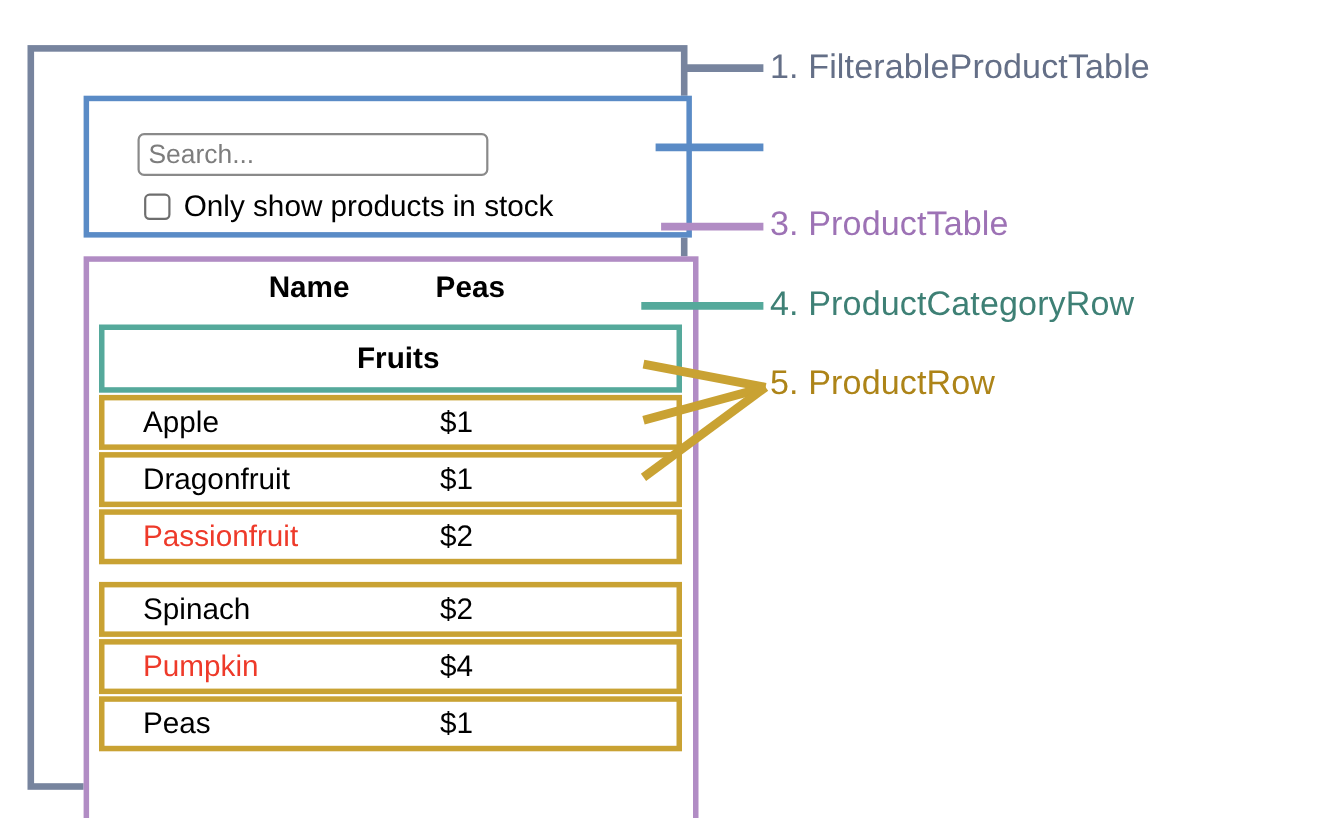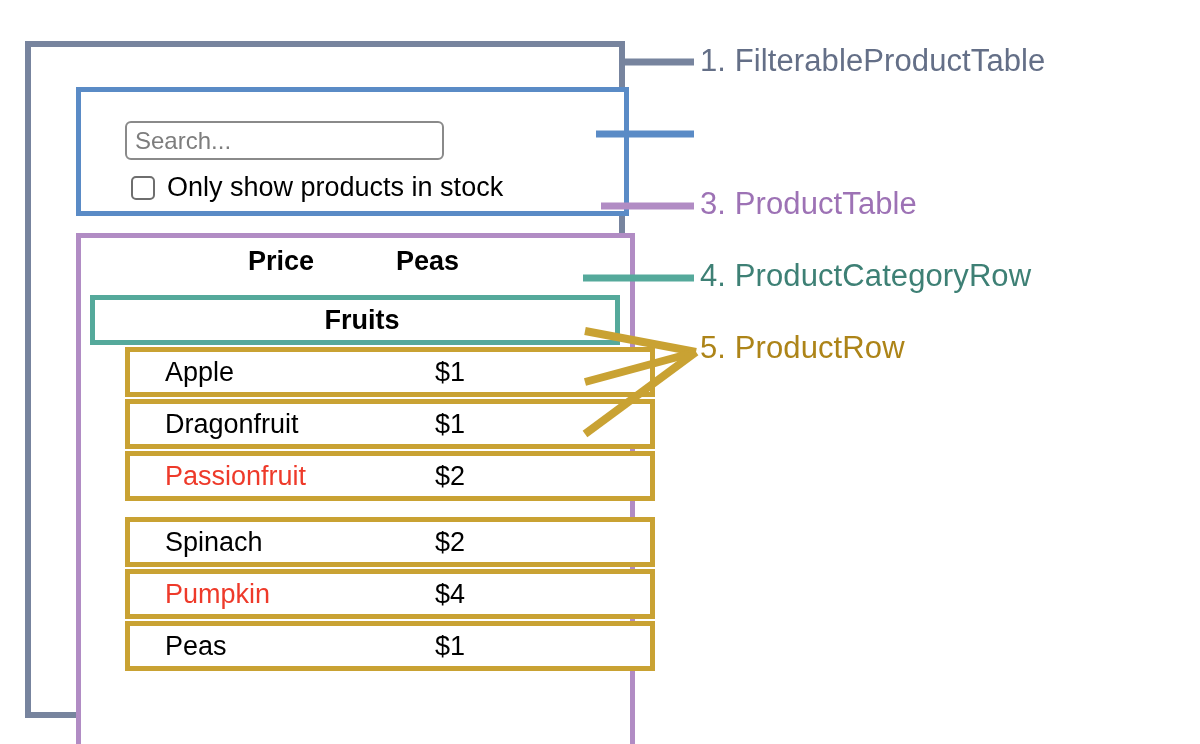--- a/index.html
+++ b/index.html
@@ -140,26 +140,25 @@
   .row {
     position: relative;
     box-sizing: border-box;
     height: 50px;
     width: 530px;
     background: #ffffff;
     margin-bottom: 2px;
   }
   .row.category {
     border: 5px solid #55A99B;
-    height: 50px;
+    height: 62px;
   }
   .row.product {
     border: 5px solid #C9A233;
     height: 50px;
-    margin-left: 35px;
   }
   .row.spacer {
     border: none;
     height: 14px;
     margin-bottom: 0;
   }
   .cat-label {
     position: absolute;
     left: 0; right: 0;
     top: 50%;
@@ -223,21 +222,21 @@
       <input class="search-input" type="text" placeholder="Search..." value="" style="">
       <div class="checkbox-row">
         <span class="checkbox-square"></span>
         <span class="checkbox-label">Only show products in stock</span>
       </div>
     </div>
 
     <div class="producttable-box">
 
       <div class="table-head">
-        <span class="th-name">Price</span>
+        <span class="th-name">Name</span>
         <span class="th-price">Peas</span>
       </div>
 
       <div class="rows">
 
         <div class="row category">
           <span class="cat-label">Fruits</span>
         </div>
 
         <div class="row product">

